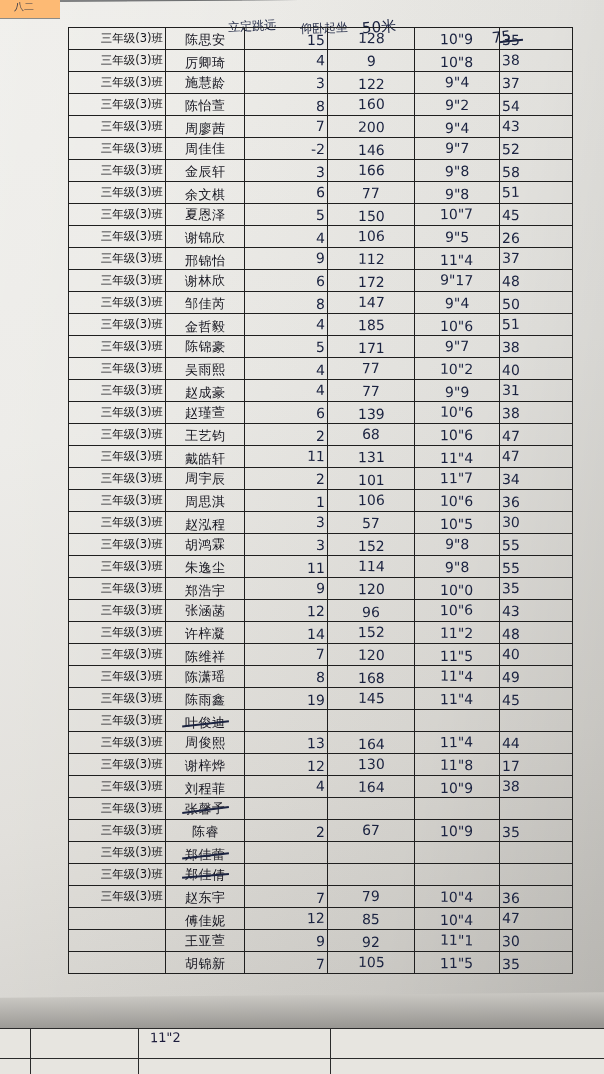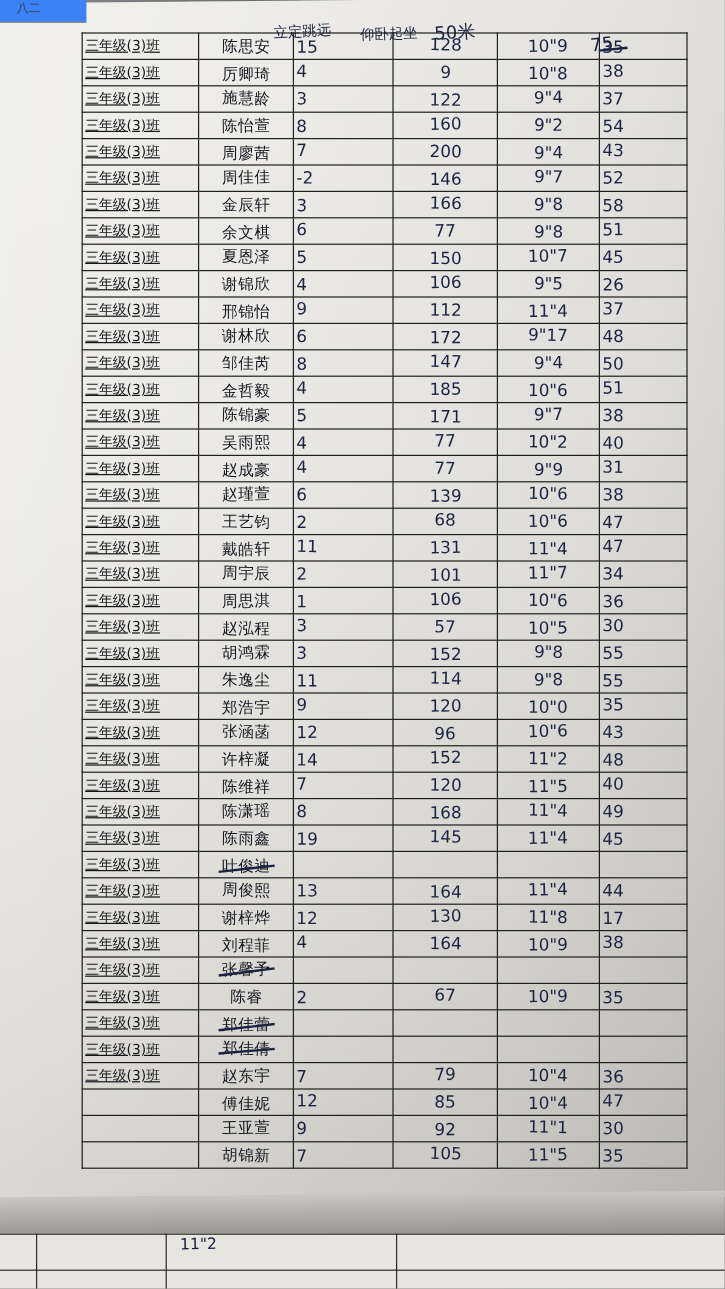--- a/index.html
+++ b/index.html
@@ -66,23 +66,23 @@
     font-size: 13px;
     color: #1c1c3c;
     transform: rotate(-1deg);
   }
 
   
   .corner-scrap {
     position: absolute;
     left: 0px;
     top: 0px;
-    width: 72px;
+    width: 60px;
     height: 18px;
-    background: #3b82f6;
+    background: #fdba74;
     border-bottom: 1px solid #8d8b86;
   }
   .corner-scrap-text {
     position: absolute;
     left: 14px;
     top: 0px;
     font-size: 10px;
     color: #3a3a46;
     font-family: "DejaVu Sans", sans-serif;
   }
@@ -96,23 +96,23 @@
     border-collapse: collapse;
     table-layout: fixed;
   }
   .tbl td {
     border: 1px solid #1f1f1f;
     height: 21px;
     padding: 0 2px;
     vertical-align: middle;
     background: transparent;
   }
-  .c-class { width: 92px; text-align: left; font-size: 11.5px; color: #15151a; font-family: "DejaVu Sans", sans-serif; text-decoration: underline; }
+  .c-class { width: 92px; text-align: right; font-size: 11.5px; color: #15151a; font-family: "DejaVu Sans", sans-serif; }
   .c-name  { width: 74px; text-align: center; }
-  .c-v1    { width: 78px; text-align: left; margin-left: 12px; }
+  .c-v1    { width: 78px; text-align: right; margin-left: 12px; }
   .c-v2    { width: 82px; text-align: center; }
   .c-v3    { width: 80px; text-align: center; }
   .c-v4    { width: 68px; text-align: left; }
 
   .hw {
     font-family: "DejaVu Sans", sans-serif;
     font-size: 14px;
     color: #1b2340;
     line-height: 1;
     display: inline-block;

